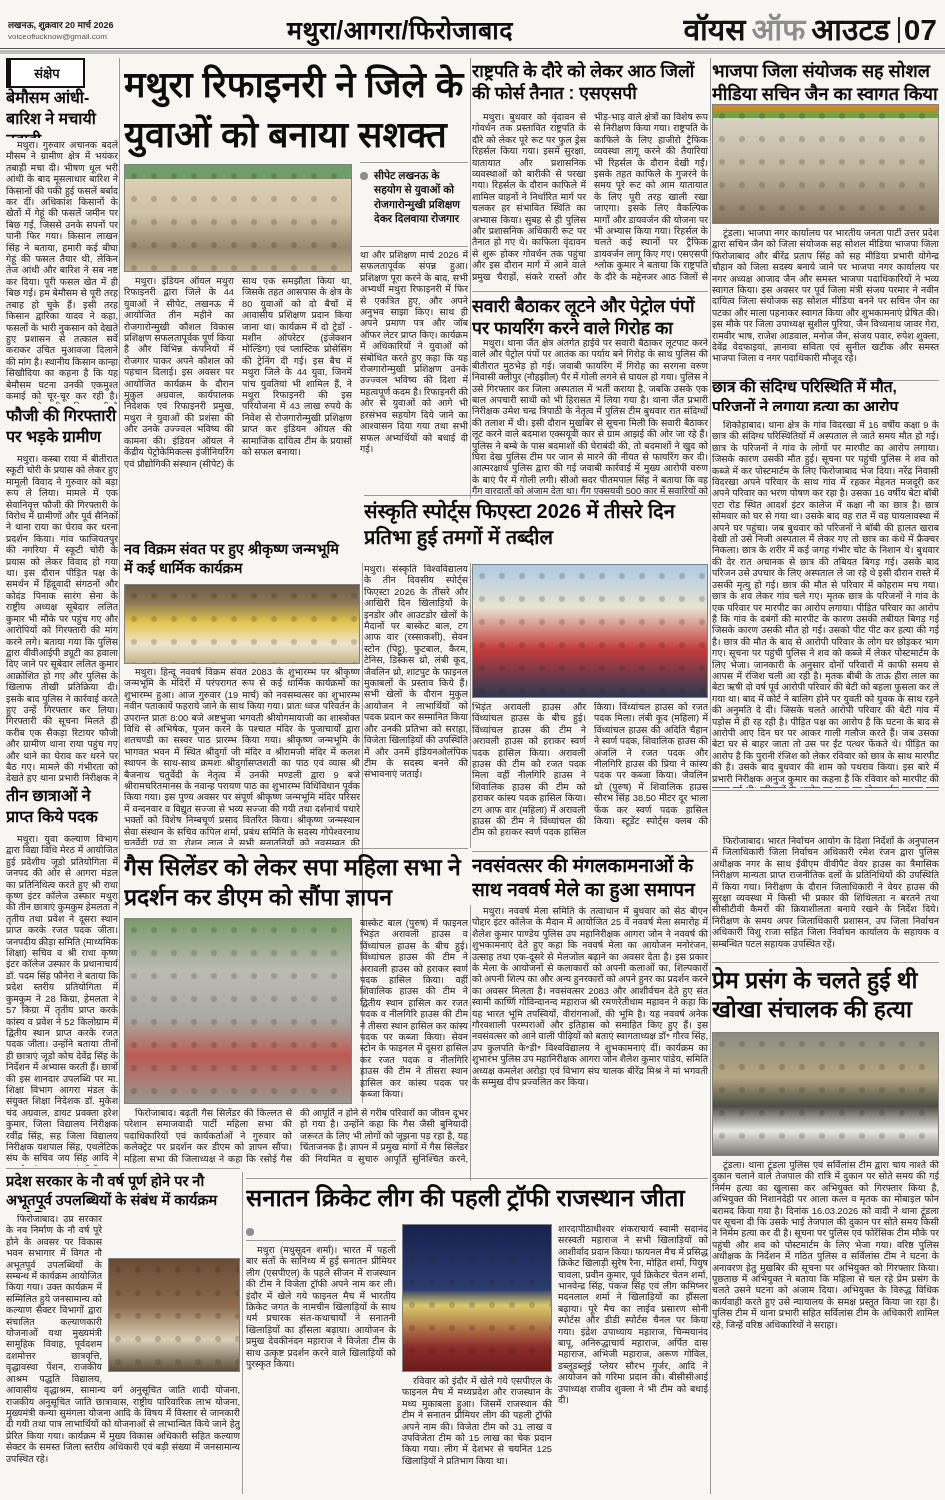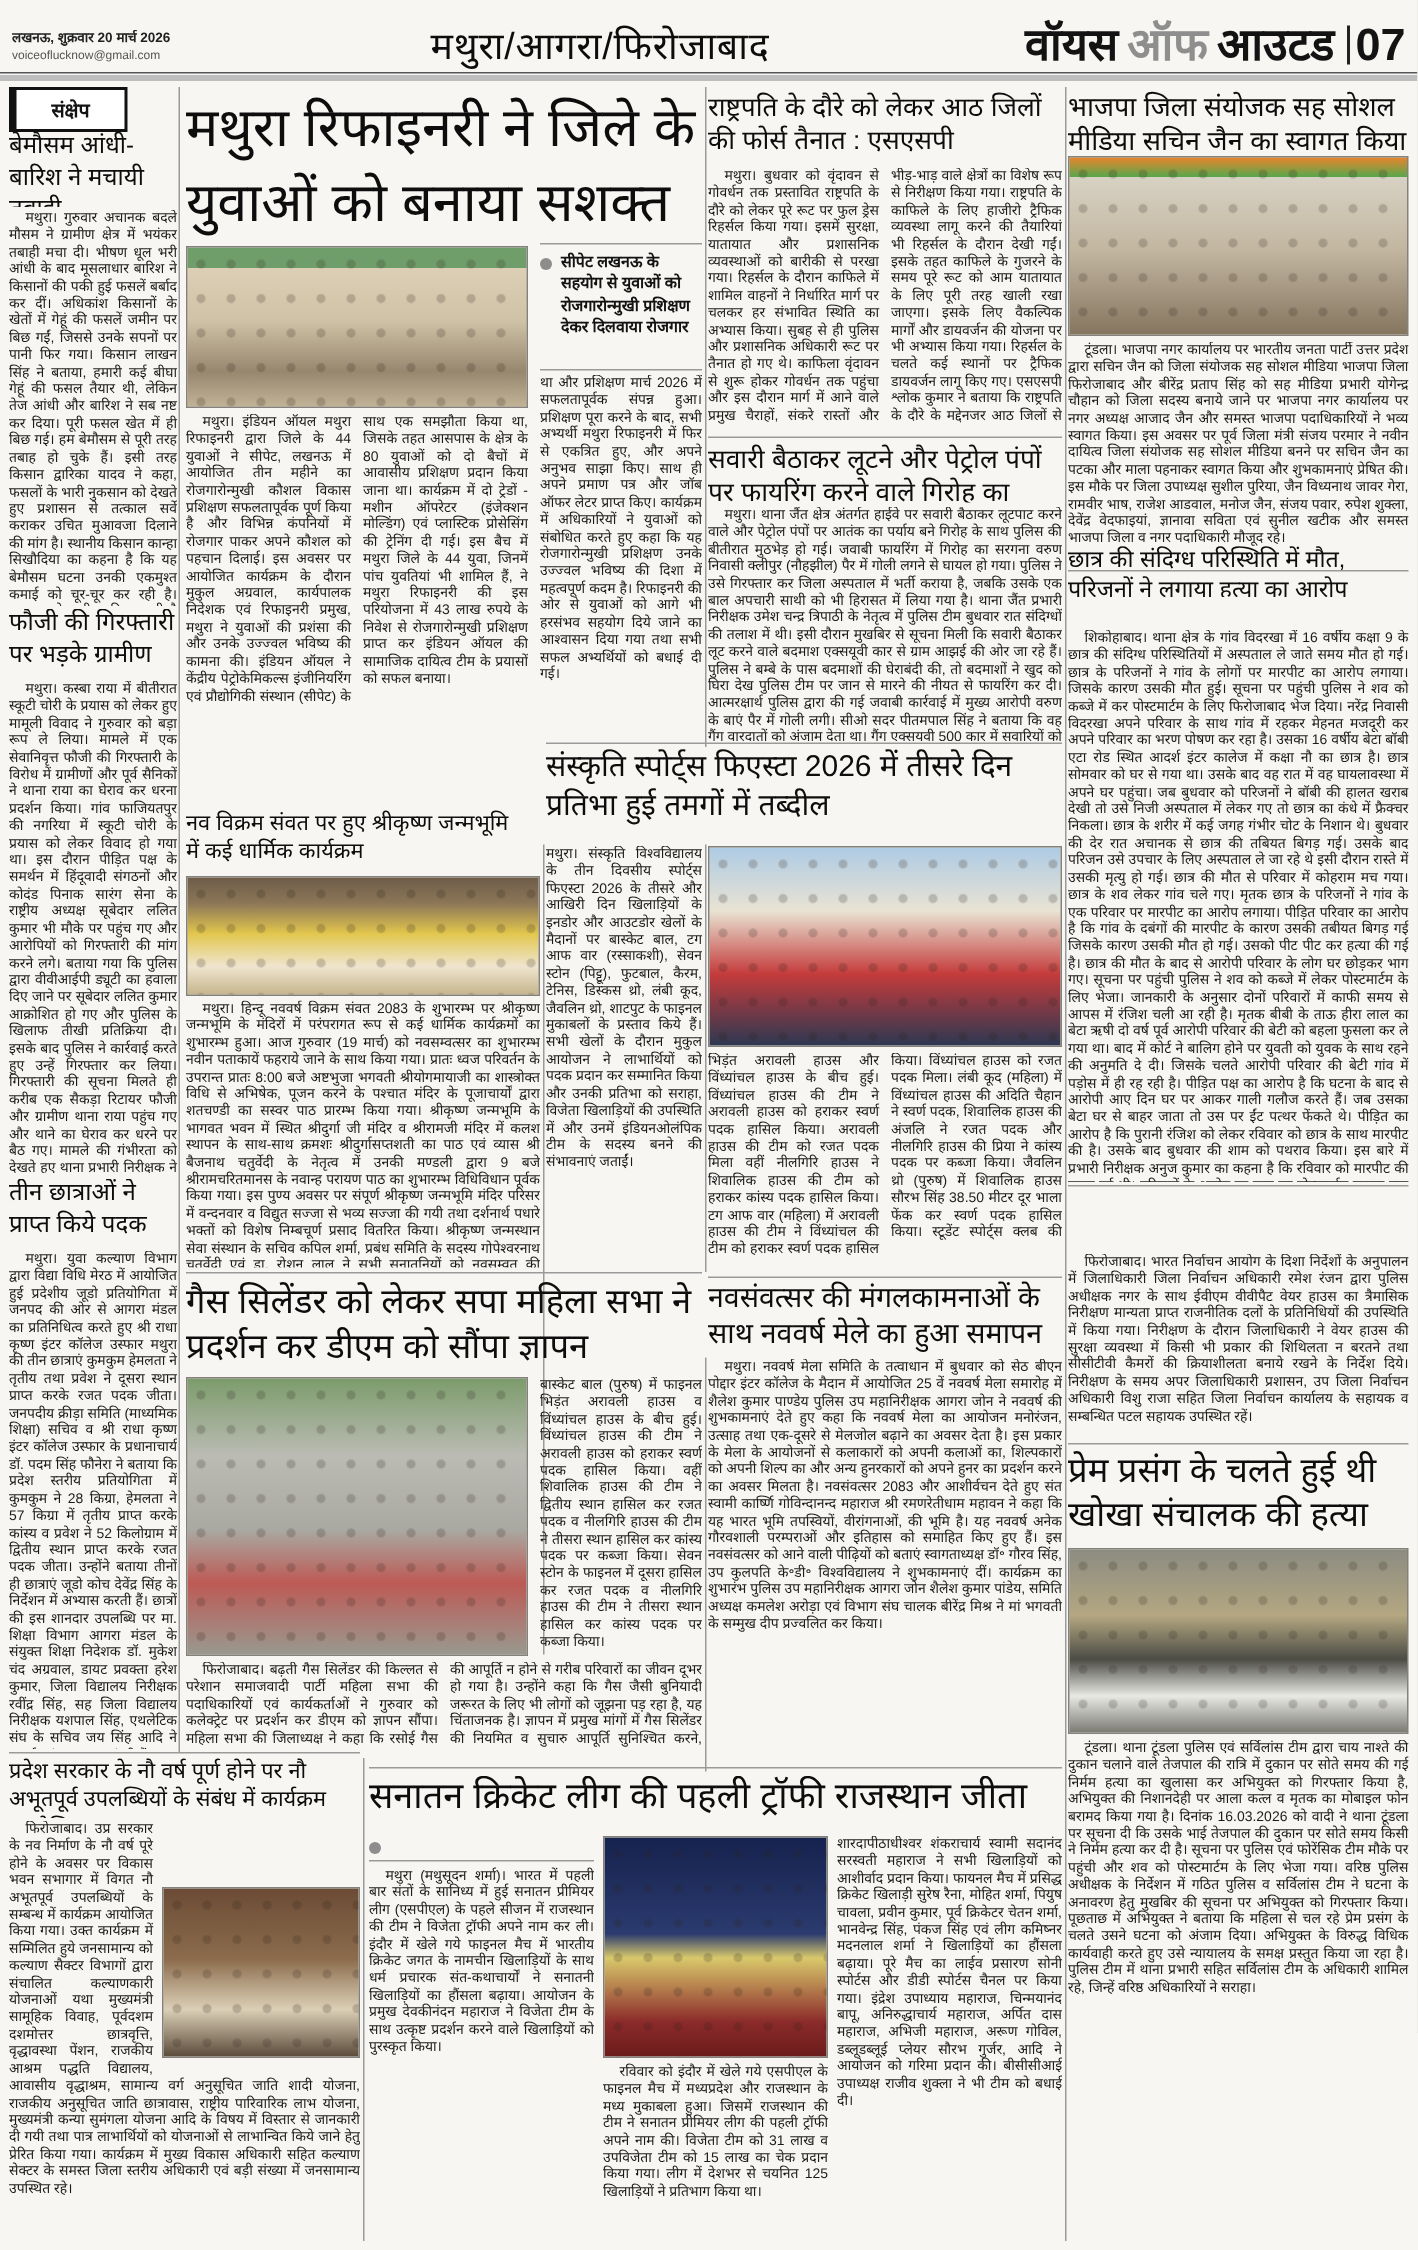--- a/index.html
+++ b/index.html
@@ -12,21 +12,21 @@
   .region-title{font-size:25px;font-weight:bold;text-align:center;letter-spacing:.5px;}
   .masthead{font-size:30px;font-weight:bold;white-space:nowrap;text-align:right;}
   .masthead .mh-of{color:#8e8e8e;padding:0 6px;}
   .masthead .mh-bar{display:inline-block;width:2px;height:26px;background:#222;margin:0 4px -3px 8px;}
   .rule-h{position:absolute;background:#9a9a9a;height:1px;}
   .rule-v{position:absolute;background:#9a9a9a;width:1px;}
   .band{position:absolute;background:#bdbdbd;}
   
   .bt{font-size:9.3px;line-height:11.4px;text-align:justify;text-indent:11px;color:#1b1b1b;}
   .bt2{column-count:2;column-gap:8px;}
-  .hd{font-weight:normal;color:#0d0d0d;}
+  .hd{font-weight:bold;color:#0d0d0d;}
   .hd-xl{font-size:36px;line-height:1.38;}
   .hd-lg{font-size:23px;line-height:1.32;}
   .hd-md{font-size:17.5px;line-height:1.28;}
   .hd-sm{font-size:15.5px;line-height:1.28;}
   .hd-rail{font-size:16px;line-height:1.3;}
   
   .sankshep{border:2px solid #111;border-left-width:5px;font-weight:bold;font-size:13px;
             display:flex;align-items:center;justify-content:center;background:#fff;}
   
   .bullet-blk{font-size:10.6px;line-height:1.35;font-weight:bold;display:flex;gap:6px;}
@@ -128,21 +128,21 @@
 
   <div class="rule-h" style="left:472px;top:851px;width:236px;"></div>
   <div class="abs hd" style="left:472px;top:854px;width:236px;height:48px;font-size:19px;line-height:1.28;">नवसंवत्सर की मंगलकामनाओं के साथ नववर्ष मेले का हुआ समापन</div>
   <div class="abs bt" style="left:472px;top:906px;width:236px;height:270px;">मथुरा। नववर्ष मेला समिति के तत्वाधान में बुधवार को सेठ बीएन पोद्दार इंटर कॉलेज के मैदान में आयोजित 25 वें नववर्ष मेला समारोह में शैलेश कुमार पाण्डेय पुलिस उप महानिरीक्षक आगरा जोन ने नववर्ष की शुभकामनाएं देते हुए कहा कि नववर्ष मेला का आयोजन मनोरंजन, उत्साह तथा एक-दूसरे से मेलजोल बढ़ाने का अवसर देता है। इस प्रकार के मेला के आयोजनों से कलाकारों को अपनी कलाओं का, शिल्पकारों को अपनी शिल्प का और अन्य हुनरकारों को अपने हुनर का प्रदर्शन करने का अवसर मिलता है। नवसंवत्सर 2083 और आशीर्वचन देते हुए संत स्वामी कार्ष्णि गोविन्दानन्द महाराज श्री रमणरेतीधाम महावन ने कहा कि यह भारत भूमि तपस्वियों, वीरांगनाओं, की भूमि है। यह नववर्ष अनेक गौरवशाली परम्पराओं और इतिहास को समाहित किए हुए हैं। इस नवसंवत्सर को आने वाली पीढ़ियों को बताएं स्वागताध्यक्ष डॉ॰ गौरव सिंह, उप कुलपति के॰डी॰ विश्वविद्यालय ने शुभकामनाएं दीं। कार्यक्रम का शुभारंभ पुलिस उप महानिरीक्षक आगरा जोन शैलेश कुमार पांडेय, समिति अध्यक्ष कमलेश अरोड़ा एवं विभाग संघ चालक बीरेंद्र मिश्र ने मां भगवती के सम्मुख दीप प्रज्वलित कर किया।</div>
 
   <div class="abs hd" style="left:712px;top:60px;width:227px;height:42px;font-size:18px;line-height:1.25;">भाजपा जिला संयोजक सह सोशल मीडिया सचिन जैन का स्वागत किया</div>
   <div class="photo ph-bjp" style="left:712px;top:104px;width:227px;height:120px;"></div>
   <div class="abs bt" style="left:712px;top:228px;width:227px;height:148px;">टूंडला। भाजपा नगर कार्यालय पर भारतीय जनता पार्टी उत्तर प्रदेश द्वारा सचिन जैन को जिला संयोजक सह सोशल मीडिया भाजपा जिला फिरोजाबाद और बीरेंद्र प्रताप सिंह को सह मीडिया प्रभारी योगेन्द्र चौहान को जिला सदस्य बनाये जाने पर भाजपा नगर कार्यालय पर नगर अध्यक्ष आजाद जैन और समस्त भाजपा पदाधिकारियों ने भव्य स्वागत किया। इस अवसर पर पूर्व जिला मंत्री संजय परमार ने नवीन दायित्व जिला संयोजक सह सोशल मीडिया बनने पर सचिन जैन का पटका और माला पहनाकर स्वागत किया और शुभकामनाएं प्रेषित की। इस मौके पर जिला उपाध्यक्ष सुशील पुरिया, जैन विध्यनाथ जावर गेरा, रामवीर भाष, राजेश आडवाल, मनोज जैन, संजय पवार, रुपेश शुक्ला, देवेंद्र वेदफाइयां, ज्ञानावा सविता एवं सुनील खटीक और समस्त भाजपा जिला व नगर पदाधिकारी मौजूद रहे।</div>
 
   <div class="rule-h" style="left:712px;top:380px;width:227px;"></div>
-  <div class="abs hd hd-sm" style="left:712px;top:364px;width:227px;height:34px;">छात्र की संदिग्ध परिस्थिति में मौत, परिजनों ने लगाया हत्या का आरोप</div>
+  <div class="abs hd hd-sm" style="left:712px;top:377px;width:227px;height:34px;">छात्र की संदिग्ध परिस्थिति में मौत, परिजनों ने लगाया हत्या का आरोप</div>
   <div class="abs bt" style="left:712px;top:420px;width:227px;height:368px;">शिकोहाबाद। थाना क्षेत्र के गांव विदरखा में 16 वर्षीय कक्षा 9 के छात्र की संदिग्ध परिस्थितियों में अस्पताल ले जाते समय मौत हो गई। छात्र के परिजनों ने गांव के लोगों पर मारपीट का आरोप लगाया। जिसके कारण उसकी मौत हुई। सूचना पर पहुंची पुलिस ने शव को कब्जे में कर पोस्टमार्टम के लिए फिरोजाबाद भेज दिया। नरेंद्र निवासी विदरखा अपने परिवार के साथ गांव में रहकर मेहनत मजदूरी कर अपने परिवार का भरण पोषण कर रहा है। उसका 16 वर्षीय बेटा बॉबी एटा रोड स्थित आदर्श इंटर कालेज में कक्षा नौ का छात्र है। छात्र सोमवार को घर से गया था। उसके बाद वह रात में वह घायलावस्था में अपने घर पहुंचा। जब बुधवार को परिजनों ने बॉबी की हालत खराब देखी तो उसे निजी अस्पताल में लेकर गए तो छात्र का कंधे में फ्रैक्चर निकला। छात्र के शरीर में कई जगह गंभीर चोट के निशान थे। बुधवार की देर रात अचानक से छात्र की तबियत बिगड़ गई। उसके बाद परिजन उसे उपचार के लिए अस्पताल ले जा रहे थे इसी दौरान रास्ते में उसकी मृत्यु हो गई। छात्र की मौत से परिवार में कोहराम मच गया। छात्र के शव लेकर गांव चले गए। मृतक छात्र के परिजनों ने गांव के एक परिवार पर मारपीट का आरोप लगाया। पीड़ित परिवार का आरोप है कि गांव के दबंगों की मारपीट के कारण उसकी तबीयत बिगड़ गई जिसके कारण उसकी मौत हो गई। उसको पीट पीट कर हत्या की गई है। छात्र की मौत के बाद से आरोपी परिवार के लोग घर छोड़कर भाग गए। सूचना पर पहुंची पुलिस ने शव को कब्जे में लेकर पोस्टमार्टम के लिए भेजा। जानकारी के अनुसार दोनों परिवारों में काफी समय से आपस में रंजिश चली आ रही है। मृतक बीबी के ताऊ हीरा लाल का बेटा ऋषी दो वर्ष पूर्व आरोपी परिवार की बेटी को बहला फुसला कर ले गया था। बाद में कोर्ट ने बालिग होने पर युवती को युवक के साथ रहने की अनुमति दे दी। जिसके चलते आरोपी परिवार की बेटी गांव में पड़ोस में ही रह रही है। पीड़ित पक्ष का आरोप है कि घटना के बाद से आरोपी आए दिन घर पर आकर गाली गलौज करते हैं। जब उसका बेटा घर से बाहर जाता तो उस पर ईंट पत्थर फेंकते थे। पीड़ित का आरोप है कि पुरानी रंजिश को लेकर रविवार को छात्र के साथ मारपीट की है। उसके बाद बुधवार की शाम को पथराव किया। इस बारे में प्रभारी निरीक्षक अनुज कुमार का कहना है कि रविवार को मारपीट की घटना हुई थी। परिजनों के आरोप पर छात्र का पोस्टमार्टम कराया गया है। पोस्टमार्टम रिपोर्ट आने पर दोषियों के खिलाफ कड़ी कार्यवाही की जाएगी। अभी तक पीड़ित परिवार ने तहरीर नहीं दी है।</div>
 
   <div class="rule-h" style="left:712px;top:790px;width:227px;"></div>
   <div class="abs bt" style="left:712px;top:836px;width:227px;height:124px;">फिरोजाबाद। भारत निर्वाचन आयोग के दिशा निर्देशों के अनुपालन में जिलाधिकारी जिला निर्वाचन अधिकारी रमेश रंजन द्वारा पुलिस अधीक्षक नगर के साथ ईवीएम वीवीपैट वेयर हाउस का त्रैमासिक निरीक्षण मान्यता प्राप्त राजनीतिक दलों के प्रतिनिधियों की उपस्थिति में किया गया। निरीक्षण के दौरान जिलाधिकारी ने वेयर हाउस की सुरक्षा व्यवस्था में किसी भी प्रकार की शिथिलता न बरतने तथा सीसीटीवी कैमरों की क्रियाशीलता बनाये रखने के निर्देश दिये। निरीक्षण के समय अपर जिलाधिकारी प्रशासन, उप जिला निर्वाचन अधिकारी विशु राजा सहित जिला निर्वाचन कार्यालय के सहायक व सम्बन्धित पटल सहायक उपस्थित रहें।</div>
 
   <div class="rule-h" style="left:712px;top:962px;width:227px;"></div>
   <div class="abs hd" style="left:712px;top:966px;width:227px;height:62px;font-size:23px;line-height:1.28;">प्रेम प्रसंग के चलते हुई थी खोखा संचालक की हत्या</div>
   <div class="photo ph-press" style="left:712px;top:1032px;width:227px;height:124px;"></div>
   <div class="abs bt" style="left:712px;top:1160px;width:227px;height:334px;">टूंडला। थाना टूंडला पुलिस एवं सर्विलांस टीम द्वारा चाय नाश्ते की दुकान चलाने वाले तेजपाल की रात्रि में दुकान पर सोते समय की गई निर्मम हत्या का खुलासा कर अभियुक्त को गिरफ्तार किया है, अभियुक्त की निशानदेही पर आला कत्ल व मृतक का मोबाइल फोन बरामद किया गया है। दिनांक 16.03.2026 को वादी ने थाना टूंडला पर सूचना दी कि उसके भाई तेजपाल की दुकान पर सोते समय किसी ने निर्मम हत्या कर दी है। सूचना पर पुलिस एवं फोरेंसिक टीम मौके पर पहुंची और शव को पोस्टमार्टम के लिए भेजा गया। वरिष्ठ पुलिस अधीक्षक के निर्देशन में गठित पुलिस व सर्विलांस टीम ने घटना के अनावरण हेतु मुखबिर की सूचना पर अभियुक्त को गिरफ्तार किया। पूछताछ में अभियुक्त ने बताया कि महिला से चल रहे प्रेम प्रसंग के चलते उसने घटना को अंजाम दिया। अभियुक्त के विरुद्ध विधिक कार्यवाही करते हुए उसे न्यायालय के समक्ष प्रस्तुत किया जा रहा है। पुलिस टीम में थाना प्रभारी सहित सर्विलांस टीम के अधिकारी शामिल रहे, जिन्हें वरिष्ठ अधिकारियों ने सराहा।</div>
 

